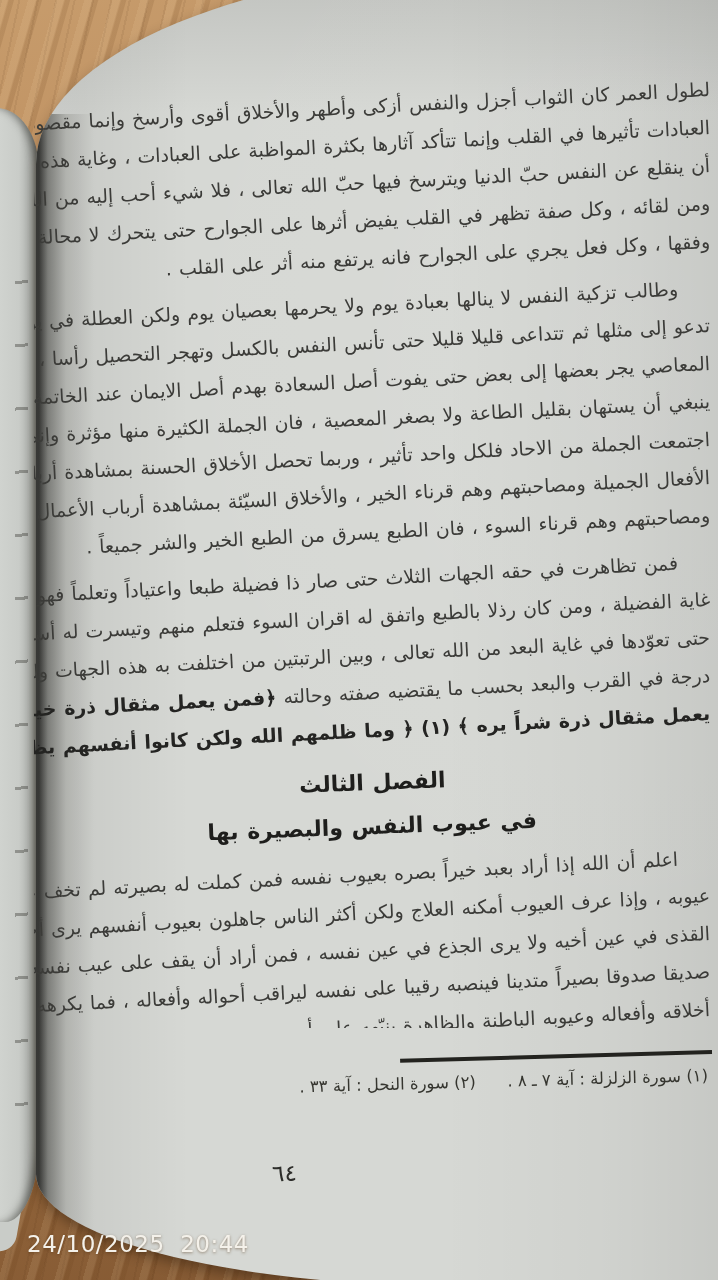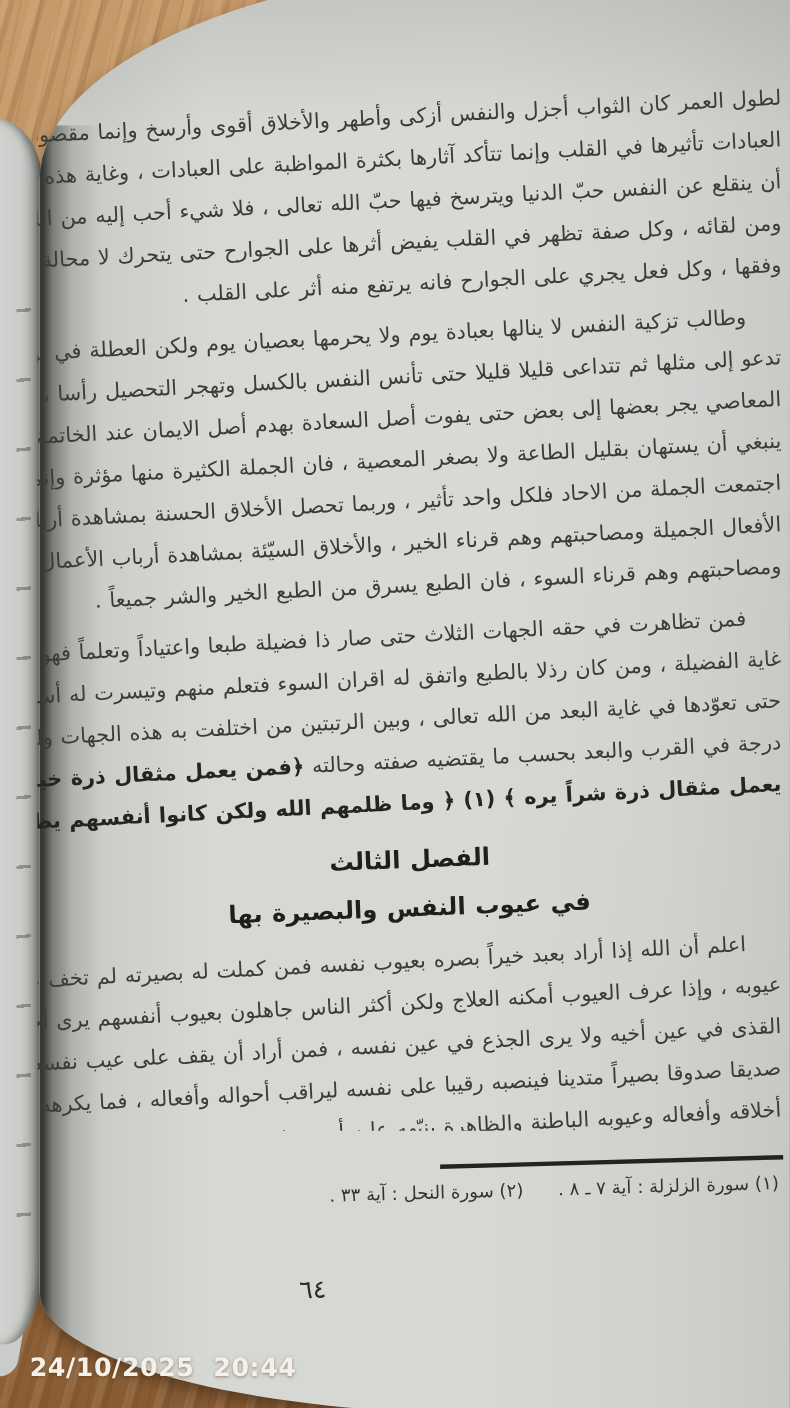--- a/index.html
+++ b/index.html
@@ -78,21 +78,20 @@
     white-space:pre; transform:rotate(-1.6deg); transform-origin:100% 50%;
   }
   .page-number{
     position:absolute; left:272px; top:1160px; font-size:23px; color:#2d2d2a;
     transform:rotate(-2deg);
   }
   .timestamp{
     position:absolute; left:27px; top:1231px;
     font-size:23px; letter-spacing:.5px; color:#f4f1ea; white-space:pre;
     text-shadow:0 1px 3px rgba(80,50,20,.5);
-    font-weight:bold;
   }
 </style>
 </head>
 <body>
 
 <div class="photo">
   <div class="wood-grain"></div>
 
   <div class="under-sliver"></div>
 

